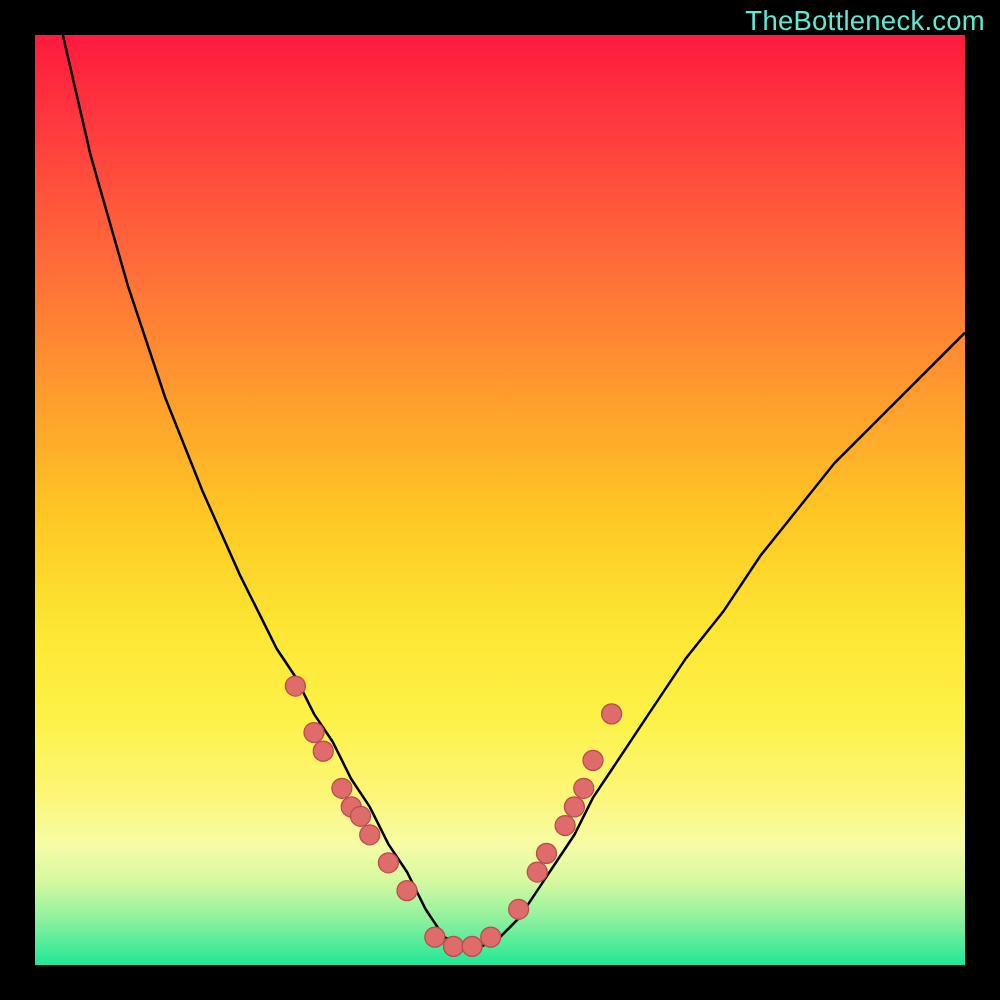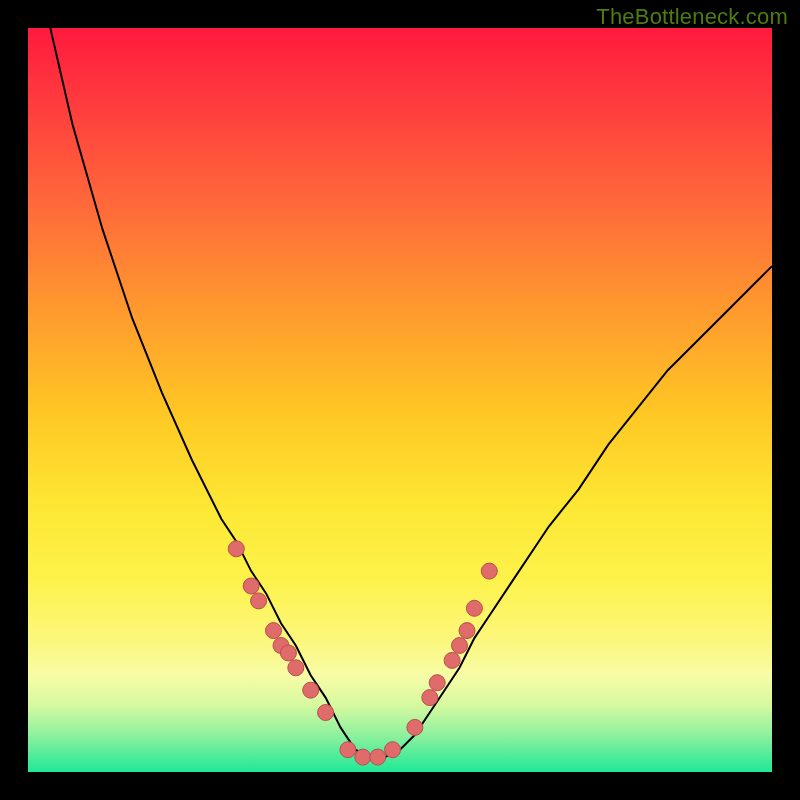--- a/index.html
+++ b/index.html
@@ -14,21 +14,21 @@
   .outer {
     position: relative;
     width: 800px;
     height: 800px;
     background: #000;
   }
   .watermark {
     position: absolute;
     top: 4px;
     right: 12px;
-    color: #4d7c0f;
+    color: #5eead4;
     font-size: 22px;
     font-weight: 500;
     letter-spacing: 0.2px;
     z-index: 10;
   }
   .plot {
     position: absolute;
     left: 28px;
     top: 28px;
     width: 744px;

